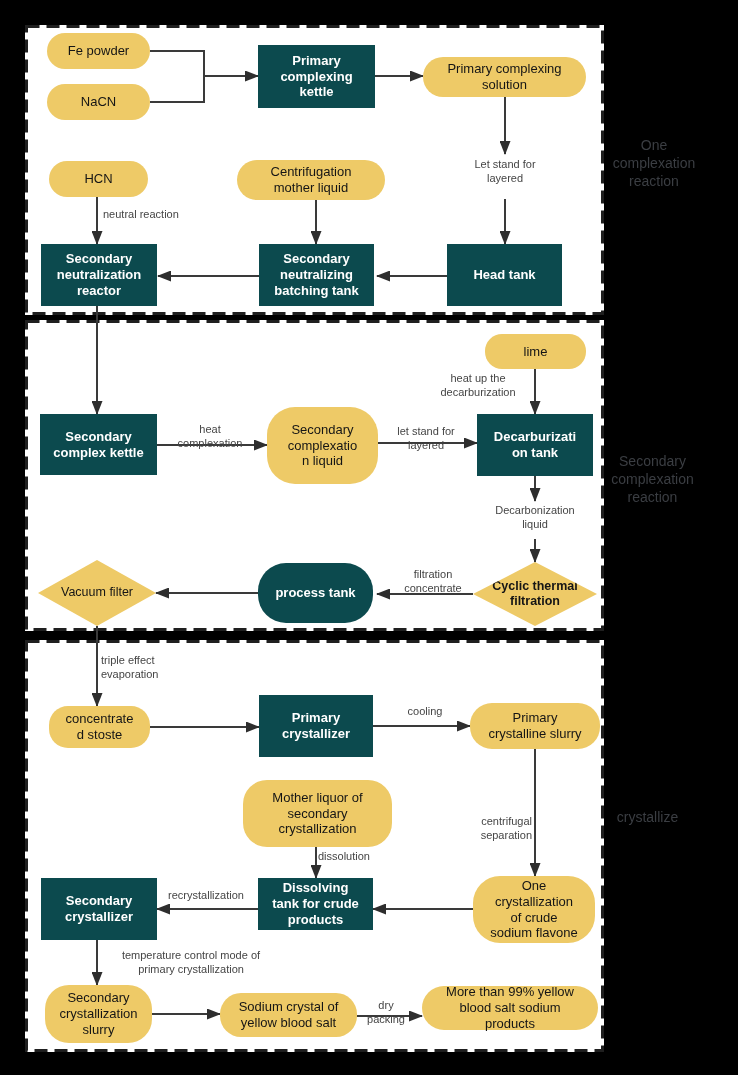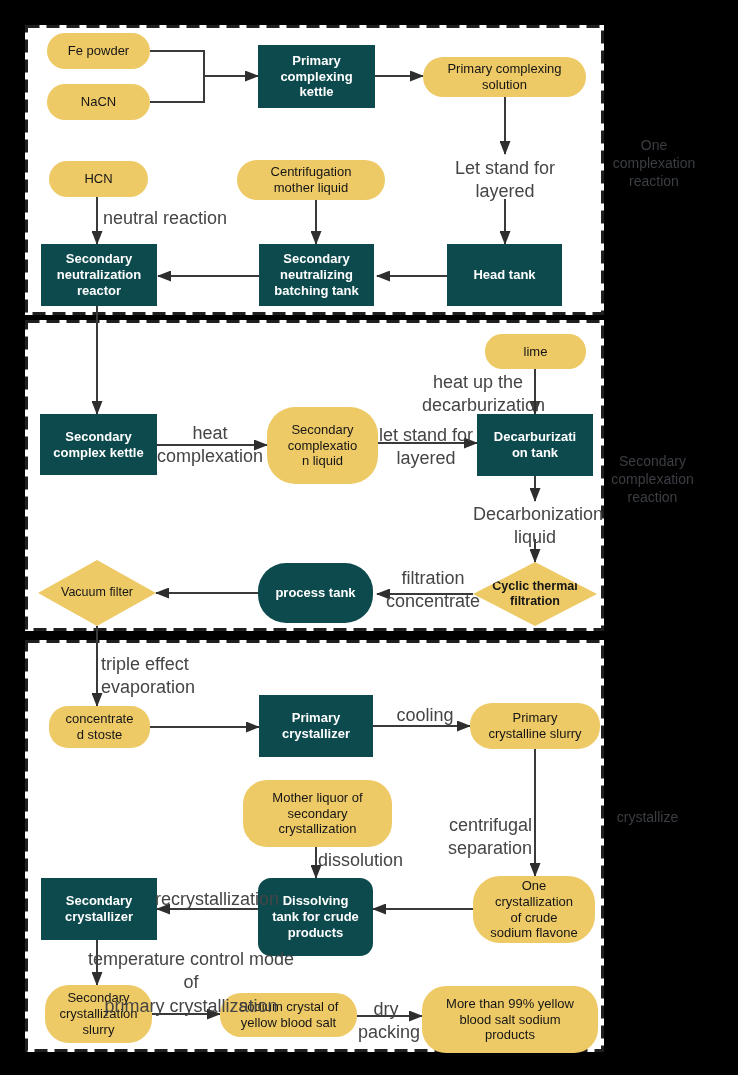--- a/index.html
+++ b/index.html
@@ -27,21 +27,21 @@
     text-align:center;font-size:13px;line-height:1.22;white-space:pre-line;
   }
   .teal{background:var(--node-teal);color:#ffffff;font-weight:bold;}
   .pill{background:var(--node-yellow);color:#151515;}
   .diamond{
     background:var(--node-yellow);color:#151515;
     clip-path:polygon(50% 0,100% 50%,50% 100%,0 50%);
     font-size:12.5px;
   }
   .elabel{
-    position:absolute;z-index:4;font-size:18px;color:var(--edge-text);
+    position:absolute;z-index:4;font-size:11px;color:var(--edge-text);
     text-align:center;white-space:pre-line;line-height:1.3;
   }
   .al{text-align:left;}
   .ar{text-align:right;}
   .slabel{
     position:absolute;z-index:1;color:var(--side-text);font-size:14px;
     text-align:center;white-space:pre-line;line-height:1.3;
   }
 </style>
 </head>
@@ -140,31 +140,31 @@
 crystallizer</div>
   <div class="node pill" style="left:470px;top:703px;width:130px;height:46px;border-radius:22px;">Primary
 crystalline slurry</div>
   <div class="node pill" style="left:243px;top:780px;width:149px;height:67px;border-radius:24px;">Mother liquor of
 secondary
 crystallization</div>
   <div class="node pill" style="left:473px;top:876px;width:122px;height:67px;border-radius:27px;">One
 crystallization
 of crude
 sodium flavone</div>
-  <div class="node teal" style="left:258px;top:878px;width:115px;height:78px;border-radius:13px;">Dissolving
+  <div class="node teal" style="left:258px;top:878px;width:115px;height:52px;">Dissolving
 tank for crude
 products</div>
   <div class="node teal" style="left:41px;top:878px;width:116px;height:62px;">Secondary
 crystallizer</div>
   <div class="node pill" style="left:45px;top:985px;width:107px;height:58px;border-radius:24px;">Secondary
 crystallization
 slurry</div>
   <div class="node pill" style="left:220px;top:993px;width:137px;height:44px;border-radius:21px;">Sodium crystal of
 yellow blood salt</div>
-  <div class="node pill" style="left:422px;top:986px;width:176px;height:67px;border-radius:24px;">More than 99% yellow
+  <div class="node pill" style="left:422px;top:986px;width:176px;height:44px;border-radius:24px;">More than 99% yellow
 blood salt sodium
 products</div>
 
   <div class="elabel al" style="left:103px;top:207px;width:130px;">neutral reaction</div>
   <div class="elabel" style="left:445px;top:157px;width:120px;">Let stand for
 layered</div>
   <div class="elabel" style="left:150px;top:422px;width:120px;">heat
 complexation</div>
   <div class="elabel" style="left:376px;top:424px;width:100px;">let stand for
 layered</div>

